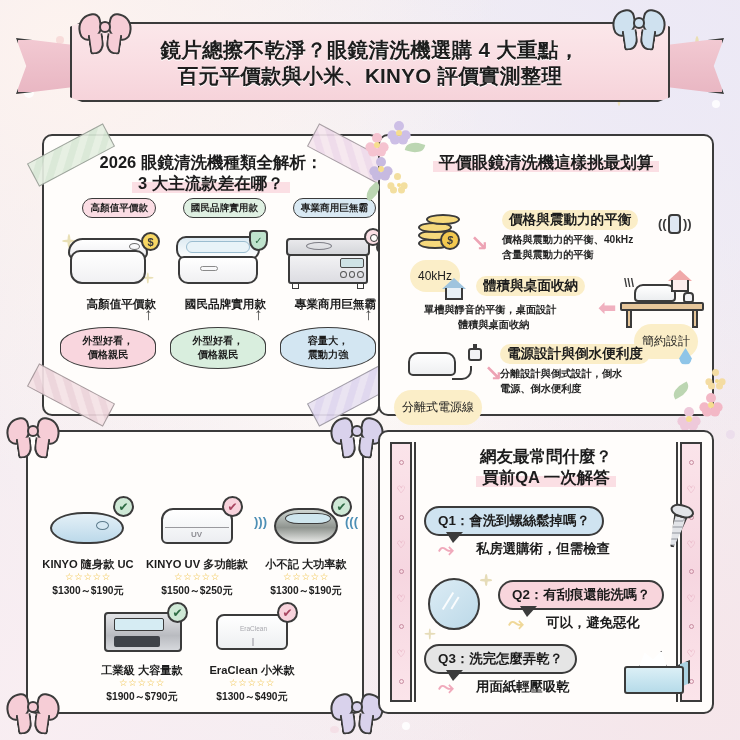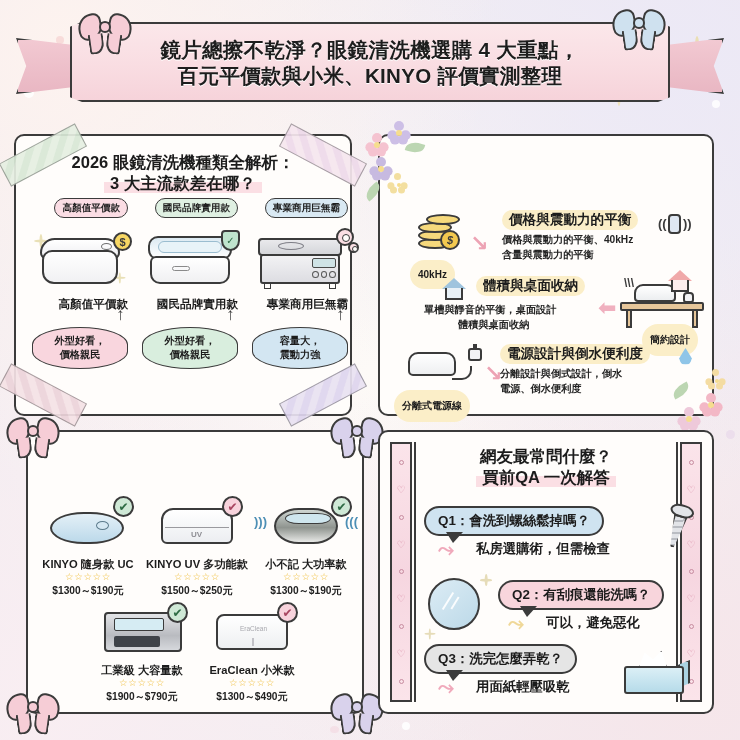--- a/index.html
+++ b/index.html
@@ -78,21 +78,21 @@
   .bow.blue .lobe, .bow.blue .knot, .bow.blue .tail { background: #cfe1ef; }
   .bow.lilac .lobe, .bow.lilac .knot, .bow.lilac .tail { background: #d9d2ec; }
 
   
   .panel {
     position: absolute;
     background: #fffdfb;
     border: 2.4px solid #3b3b3b;
     border-radius: 10px;
   }
-  #panel-types   { left: 14px;  top: 134px; width: 338px; height: 282px; }
+  #panel-types   { left: 42px;  top: 134px; width: 338px; height: 282px; }
   #panel-buying  { left: 378px; top: 134px; width: 336px; height: 282px; }
   #panel-picks   { left: 26px;  top: 430px; width: 338px; height: 284px; }
   #panel-faq     { left: 378px; top: 430px; width: 336px; height: 284px; }
 
   .panel-title {
     text-align: center; color: #1c1c1c; font-weight: 700;
     line-height: 1.28;
   }
   .panel-title .t1 { font-size: 16.5px; display: block; white-space: nowrap; }
   .panel-title .t2 {
@@ -244,21 +244,21 @@
   .tip { position: absolute; }
   .tip-head {
     display: inline-block; font-size: 13.6px; font-weight: 700; color: #1c1c1c;
     padding: 1px 7px; border-radius: 999px; background: #fbeec8; white-space: nowrap;
   }
   .tip-body {
     font-size: 10.2px; font-weight: 700; color: #242424; line-height: 1.5;
     margin-top: 2px; white-space: nowrap;
   }
   .pill-label {
-    position: absolute; font-size: 10px; font-weight: 700; color: #1c1c1c;
+    position: absolute; font-size: 12px; font-weight: 400; color: #1c1c1c;
     background: #fbeec8; border-radius: 999px; padding: 9px 8px; white-space: nowrap;
   }
   .arrow-pink {
     position: absolute; width: 30px; height: 20px; color: #eda3b4;
     font-size: 22px; line-height: 20px; font-weight: 700;
   }
   .coins { position: absolute; width: 56px; height: 42px; }
   .coins i {
     position: absolute; width: 34px; height: 11px; border-radius: 50%;
     background: #f6d97c; border: 2px solid #3b3b3b;
@@ -676,20 +676,21 @@
         <i style="background:#f4dca2;width:7px;height:7px;"></i>
         <i style="background:#f4dca2;width:7px;height:7px;"></i>
         <i style="background:#f4dca2;width:7px;height:7px;"></i>
         <i style="background:#f4dca2;width:7px;height:7px;"></i>
         <i class="core" style="width:4px;height:4px;margin:-2px 0 0 -2px;"></i>
       </span>
     <span class="leaf" style="right:36px;bottom:30px;transform:rotate(-26deg);"></span>
   </div>
 
   <div class="panel-title" style="margin-top:16px;">
+    <span class="t2">平價眼鏡清洗機這樣挑最划算</span>
   </div>
 
   <div class="coins" style="left:36px;top:78px;">
     <i></i>
       <i></i>
       <i></i>
       <i></i>
       <i class="big">$</i>
   </div>
   <span class="pill-label" style="left:30px;top:124px;">40kHz</span>

